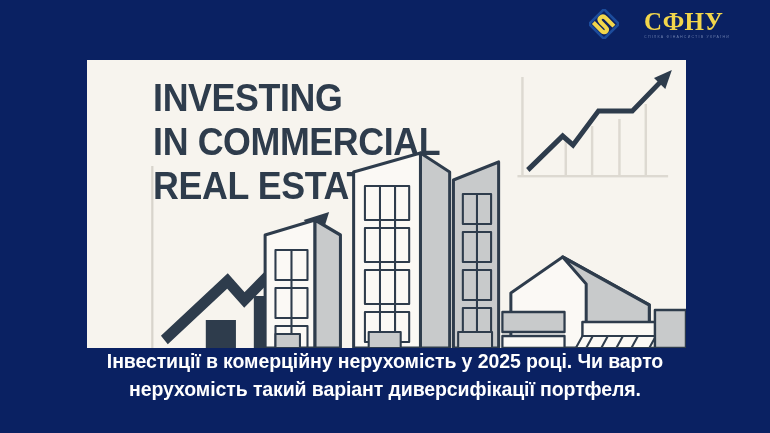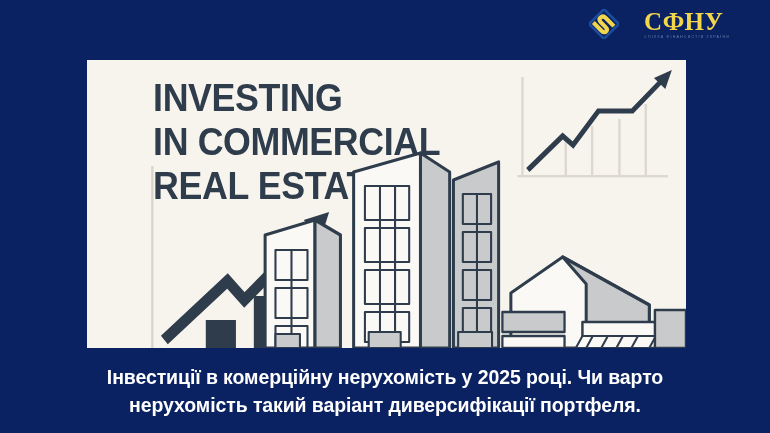--- a/index.html
+++ b/index.html
@@ -43,21 +43,21 @@
     left:87px; top:60px; width:599px; height:288px;
     background:#f7f4ee;
     overflow:hidden;
     padding-left:35px;
   }
   .illus svg{ display:block; width:100%; height:100%; }
 
   
   .caption{
     position:absolute;
-    left:0; right:0; top:364px;
+    left:0; right:0; top:348px;
     padding:0 14px;
     text-align:center;
     color:#ffffff;
     font-size:19.5px;
     font-weight:bold;
     line-height:1.43;
     letter-spacing:-0.1px;
   }
   .caption .line{ display:block; white-space:nowrap; }
 </style>

